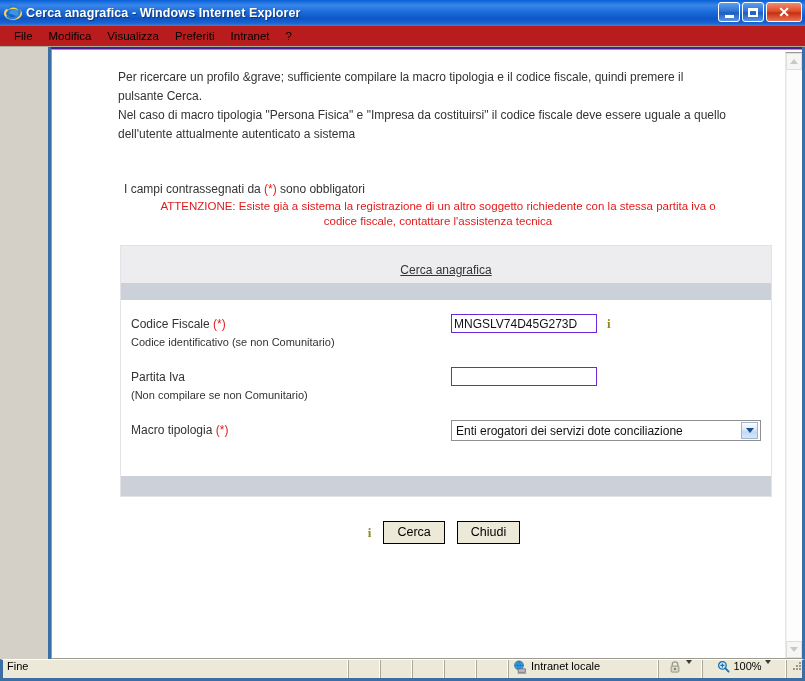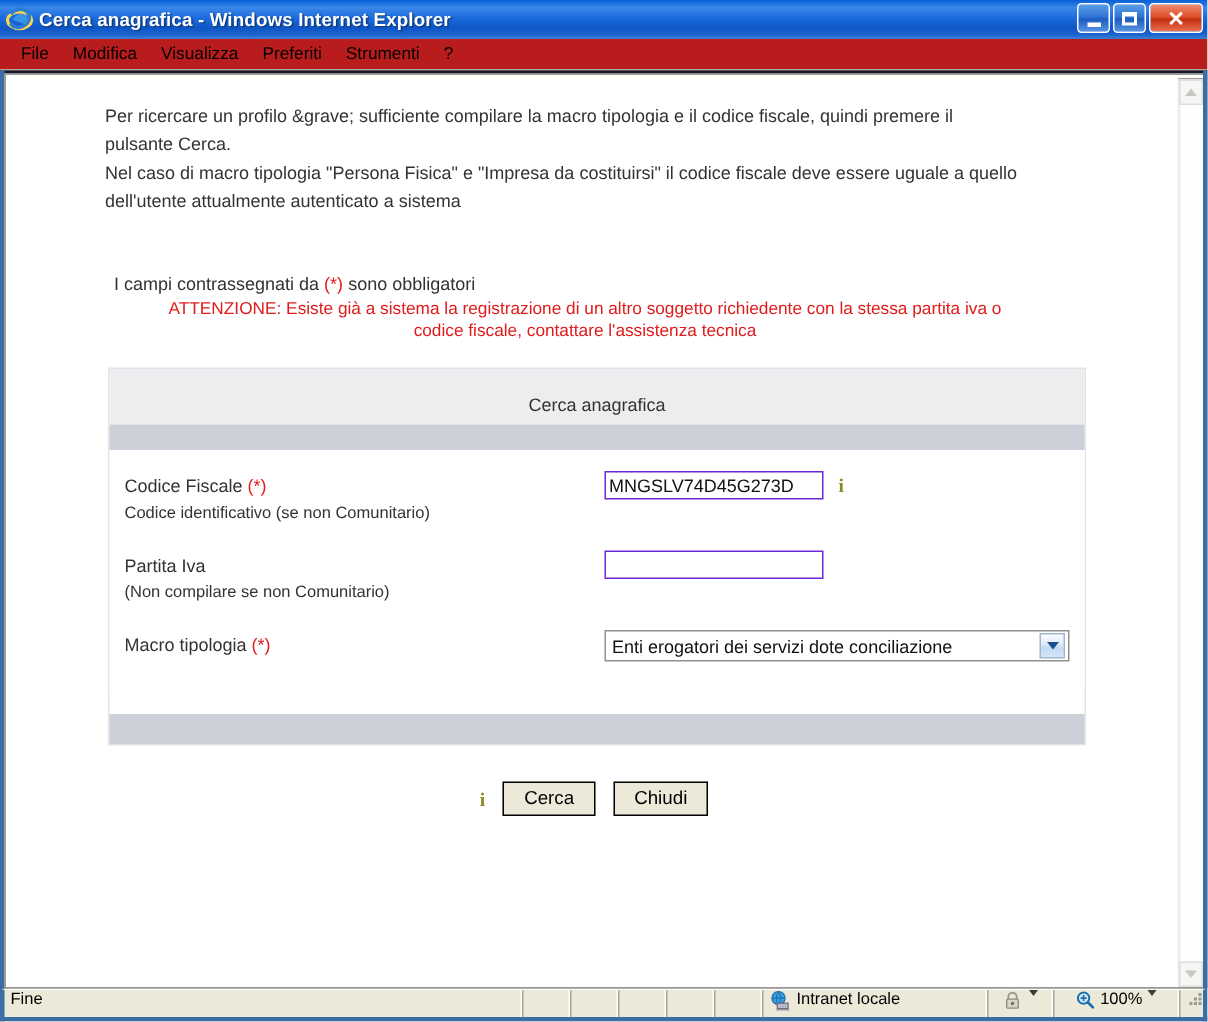--- a/index.html
+++ b/index.html
@@ -114,27 +114,28 @@
   .menu-item {
     font-size: 11.5px;
     color: #000;
     padding: 2px 8px 3px 8px;
     white-space: nowrap;
   }
 
   
   .client {
     flex: 1 1 auto;
-    background: #0f172a;
+    background: #4c1d95;
     padding: 0 0 0 0;
     display: flex;
     box-sizing: border-box;
     border-left: 3px solid #3a6ea5;
     border-right: 3px solid #3a6ea5;
     position: relative;
+    margin-left: 48px;
   }
   .doc-wrap {
     flex: 1 1 auto;
     background: #ffffff;
     border: 1px solid #9c9a91;
     border-right: none;
     margin: 2px 0 0 0;
     display: flex;
     overflow: hidden;
     position: relative;
@@ -216,20 +217,21 @@
     border: 1px solid #e3e3e7;
     box-sizing: border-box;
     background: #ffffff;
   }
   .tbl-header {
     background: #ededf0;
     text-align: center;
     font-size: 12px;
     color: #333;
     padding: 17px 0 6px 0;
+    text-decoration: underline;
   }
   .tbl-band {
     background: #ccd0d8;
     height: 17px;
   }
   .tbl-body {
     padding: 14px 0 10px 0;
     background: #fff;
   }
   .row {
@@ -404,21 +406,21 @@
         <span class="x">✕</span>
       </div>
     </div>
   </div>
 
   <div class="menubar">
     <div class="menu-item">File</div>
     <div class="menu-item">Modifica</div>
     <div class="menu-item">Visualizza</div>
     <div class="menu-item">Preferiti</div>
-    <div class="menu-item">Strumenti</div>
+    <div class="menu-item">Intranet</div>
     <div class="menu-item">?</div>
   </div>
 
   <div class="client">
     <div class="doc-wrap">
       <div class="doc">
         <div class="page">
 
           <div class="intro">
             <div>Per ricercare un profilo &amp;grave; sufficiente compilare la macro tipologia e il codice fiscale, quindi premere il</div>

